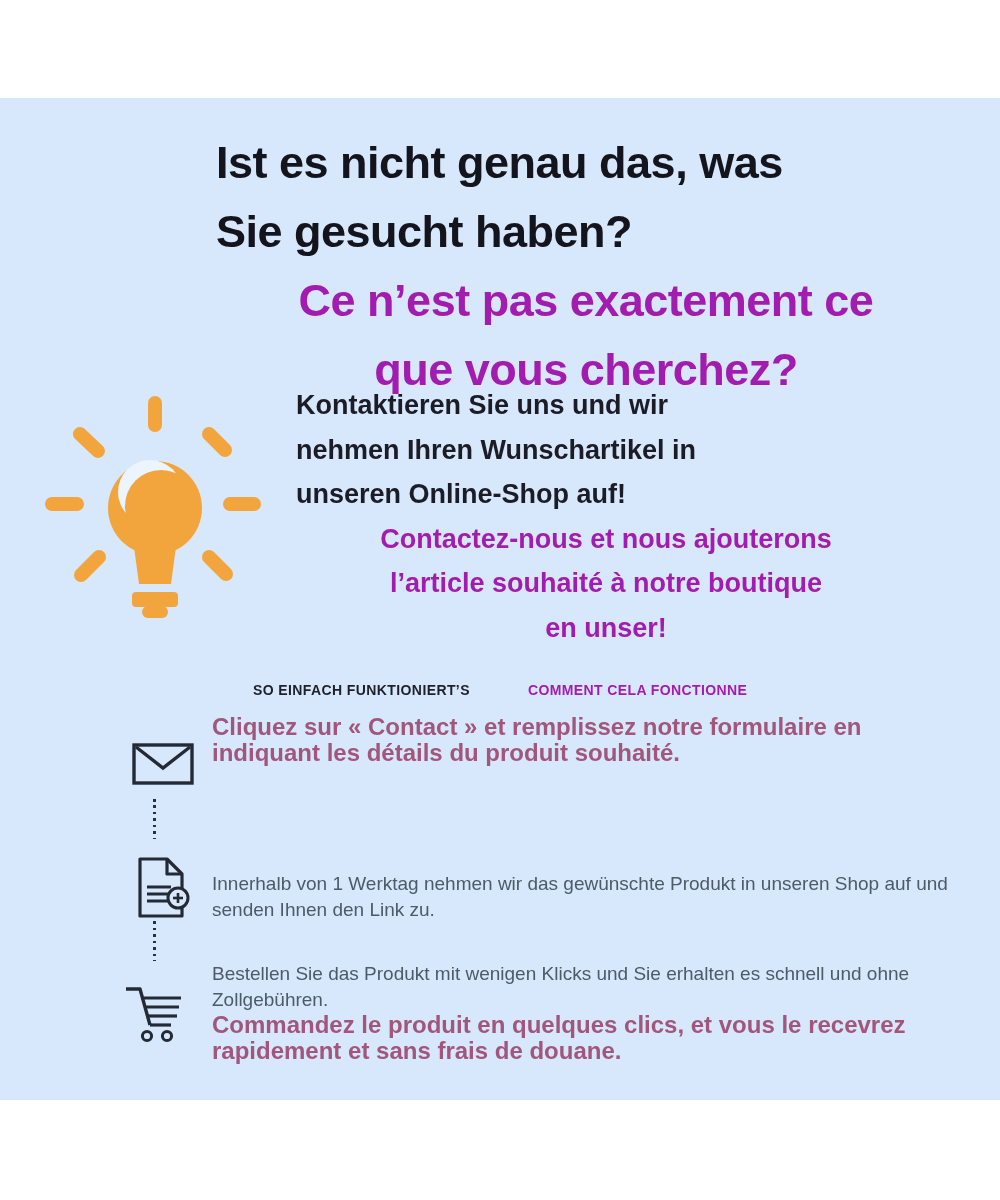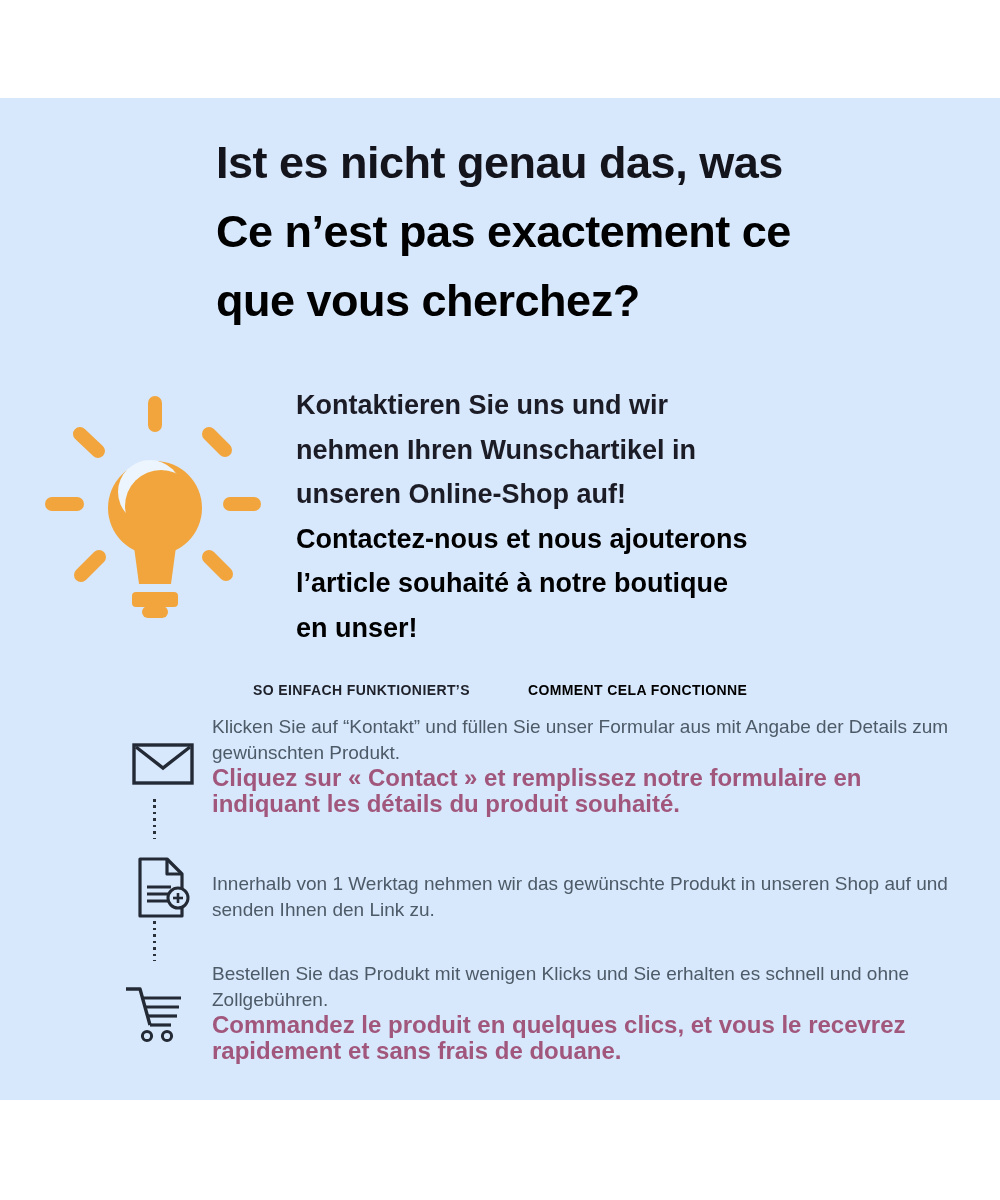--- a/index.html
+++ b/index.html
@@ -16,21 +16,21 @@
   .abs { position:absolute; }
 
   
   .hero-title { left:216px; top:124px; width:740px; }
   .hero-line {
     font-size:45px; font-weight:700; line-height:61px; letter-spacing:-0.5px;
     white-space:nowrap;
     margin-top:8px;
   }
   .txt-dark   { color:#14141d; }
-  .txt-purple { color:#000000; }
+  .txt-purple { color:#a21caf;text-align:center; }
 
   
   .intro { left:296px; top:383px; width:620px; }
   .intro-line {
     font-size:27px; font-weight:700; line-height:44.5px; white-space:nowrap;
   }
   .intro-de { color:#1c1c26; }
 
   
   .bulb-box { left:44px; top:394px; width:218px; height:226px; }
@@ -64,20 +64,21 @@
   .dotted-1 { top:799px; }
   .dotted-2 { top:921px; }
 </style>
 </head>
 <body>
 
 <div class="panel"></div>
 
 <div class="abs hero-title">
   <div class="hero-line txt-dark">Ist es nicht genau das, was</div>
+  <div class="hero-line txt-dark">Sie gesucht haben?</div>
   <div class="hero-line txt-purple">Ce n’est pas exactement ce</div>
   <div class="hero-line txt-purple">que vous cherchez?</div>
 </div>
 
 <div class="abs bulb-box">
   <svg width="218" height="226" viewBox="0 0 218 226" aria-hidden="true">
     <g stroke="#f1a53c" stroke-width="14" stroke-linecap="round">
       <line x1="111" y1="9" x2="111" y2="31"></line>
       <line x1="165" y1="40" x2="181" y2="56"></line>
       <line x1="186" y1="110" x2="210" y2="110"></line>
@@ -109,21 +110,20 @@
   <span class="txt-purple">COMMENT CELA FONCTIONNE</span>
 </div>
 
 <div class="abs icon-box envelope-box">
   <svg width="62" height="42" viewBox="0 0 62 42">
     <rect x="2" y="2" width="58" height="38" fill="none" stroke="#232a35" stroke-width="3.4"></rect>
     <path d="M4,4 L31,25 L58,4" fill="none" stroke="#232a35" stroke-width="3.4" stroke-linejoin="miter"></path>
   </svg>
 </div>
 <div class="abs step-text step-1">
-  <div class="step-de">Klicken Sie auf “Kontakt” und füllen Sie unser Formular aus mit Angabe der Details zum gewünschten Produkt.</div>
   <div class="step-fr">Cliquez sur « Contact » et remplissez notre formulaire en indiquant les détails du produit souhaité.</div>
 </div>
 
 <div class="abs dotted dotted-1"></div>
 
 <div class="abs icon-box doc-box">
   <svg width="60" height="64" viewBox="0 0 60 64">
     <path d="M9,3 L36,3 L51,18 L51,60 L9,60 Z" fill="none" stroke="#232a35" stroke-width="3.2" stroke-linejoin="round"></path>
     <path d="M36,3 L36,18 L51,18" fill="none" stroke="#232a35" stroke-width="3.2" stroke-linejoin="round"></path>
     <line x1="16" y1="31" x2="40" y2="31" stroke="#232a35" stroke-width="3"></line>

